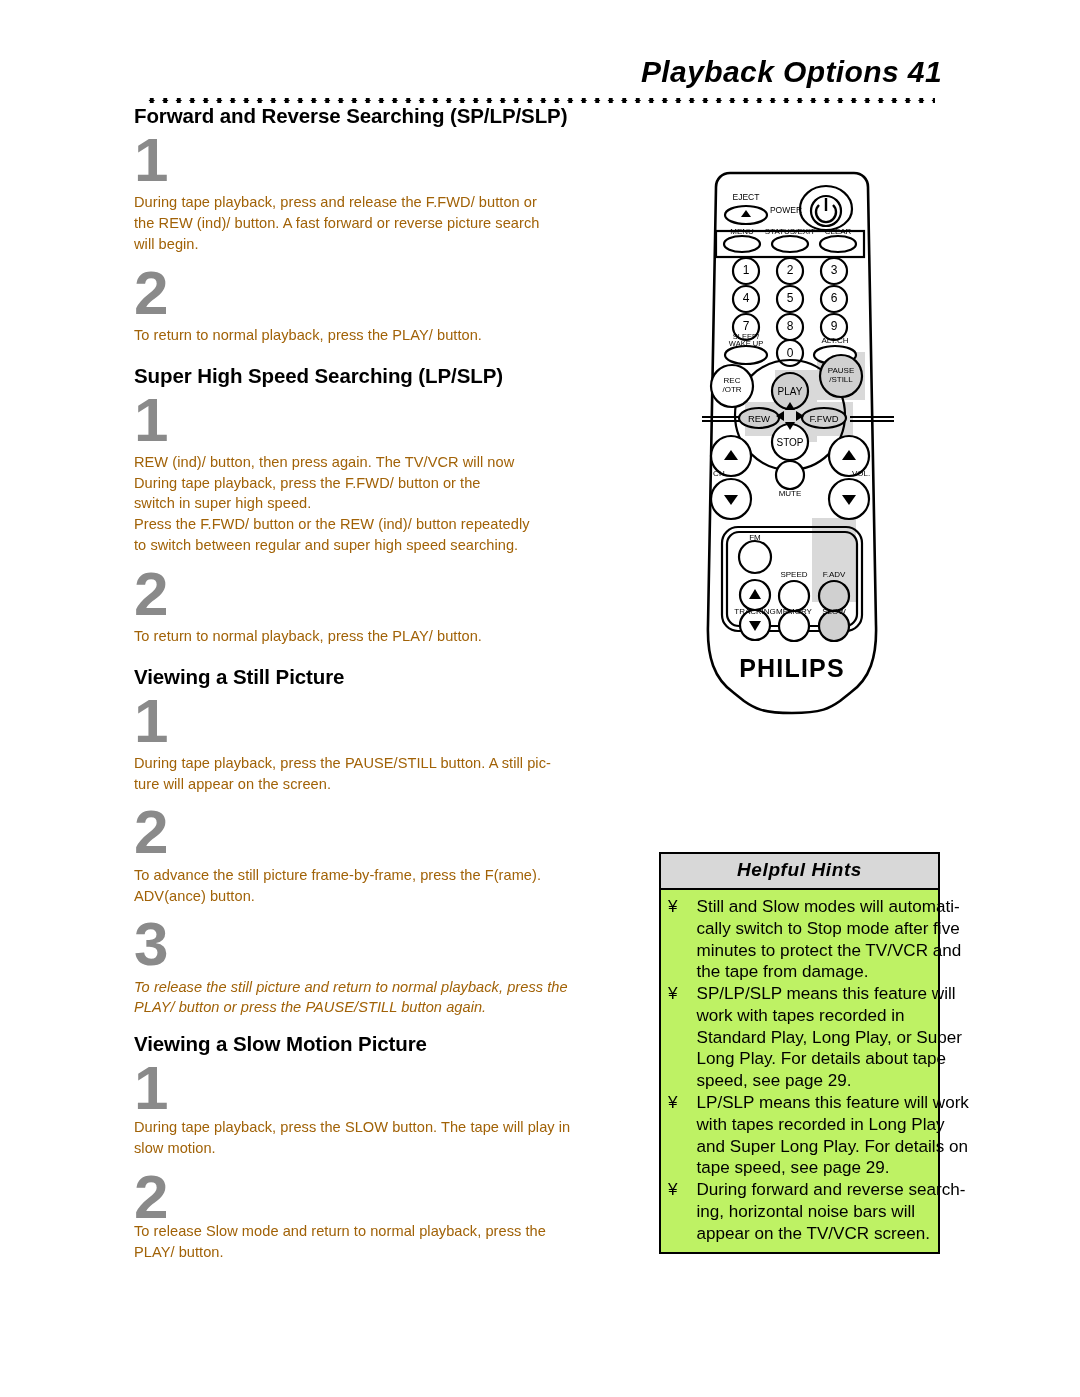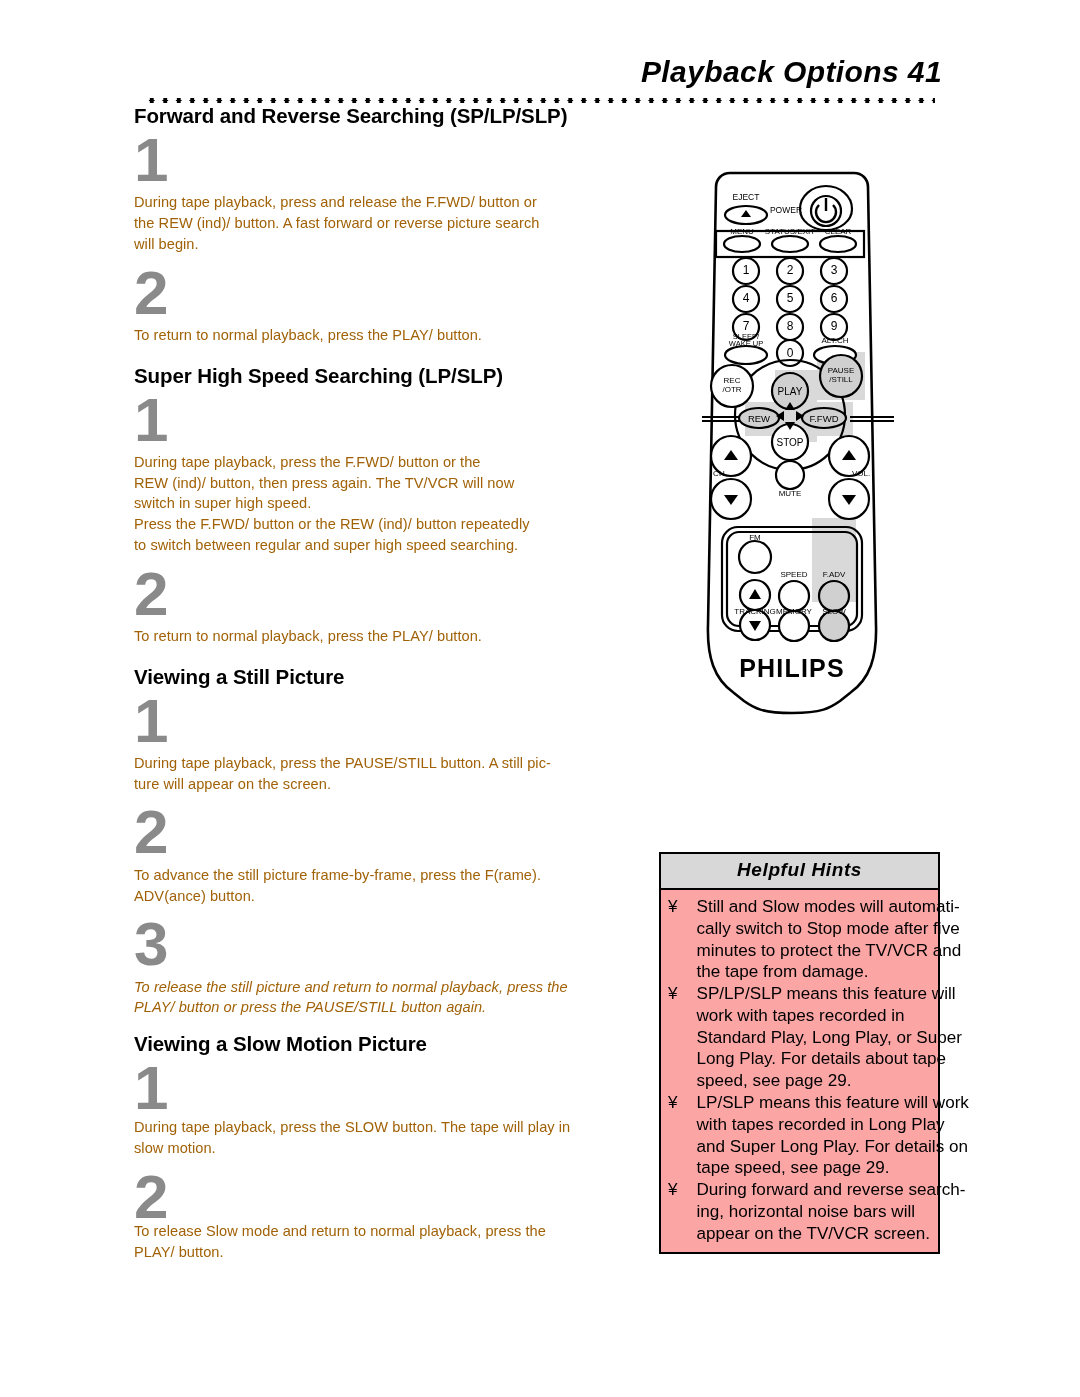--- a/index.html
+++ b/index.html
@@ -75,21 +75,21 @@
     color: #a16207;
   }
 
   
   #hints-box {
     position: absolute;
     left: 659px; top: 852px;
     width: 281px;
     border: 2.5px solid #000;
     box-sizing: border-box;
-    background: #fca5a5;
+    background: #bef264;
   }
   #hints-title-bar {
     background: #d8d8d8;
     border-bottom: 2.5px solid #000;
     text-align: center;
     padding: 5px 0 7px 0;
   }
   #hints-title {
     font-size: 19px;
     font-weight: bold;
@@ -147,22 +147,22 @@
     <div style="height: 14px;"></div>
     <div class="step-num">2</div>
     <div class="step-body" style="margin-top: 8px;">
       <div>To return to normal playback, press the PLAY/    button.</div>
     </div>
     <div style="height: 18px;"></div>
     <div class="section-head">Super High Speed Searching (LP/SLP)</div>
     <div style="height: 8px;"></div>
     <div class="step-num">1</div>
     <div class="step-body" style="margin-top: 8px;">
+      <div>REW (ind)/    button, then press again. The TV/VCR will now</div>
       <div>During tape playback, press the F.FWD/    button or the</div>
-      <div>REW (ind)/    button, then press again. The TV/VCR will now</div>
       <div>switch in super high speed.</div>
       <div>Press the F.FWD/    button or the REW (ind)/    button repeatedly</div>
       <div>to switch between regular and super high speed searching.</div>
     </div>
     <div style="height: 14px;"></div>
     <div class="step-num">2</div>
     <div class="step-body" style="margin-top: 8px;">
       <div>To return to normal playback, press the PLAY/    button.</div>
     </div>
     <div style="height: 18px;"></div>

